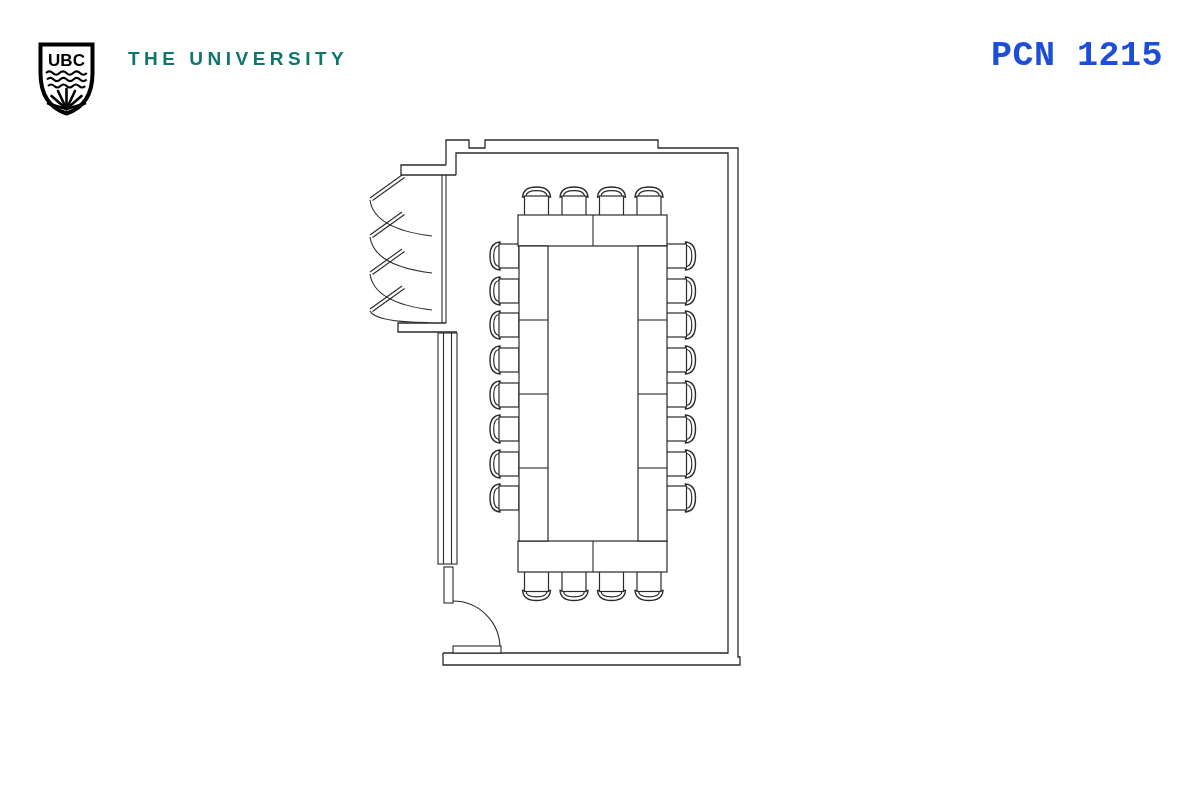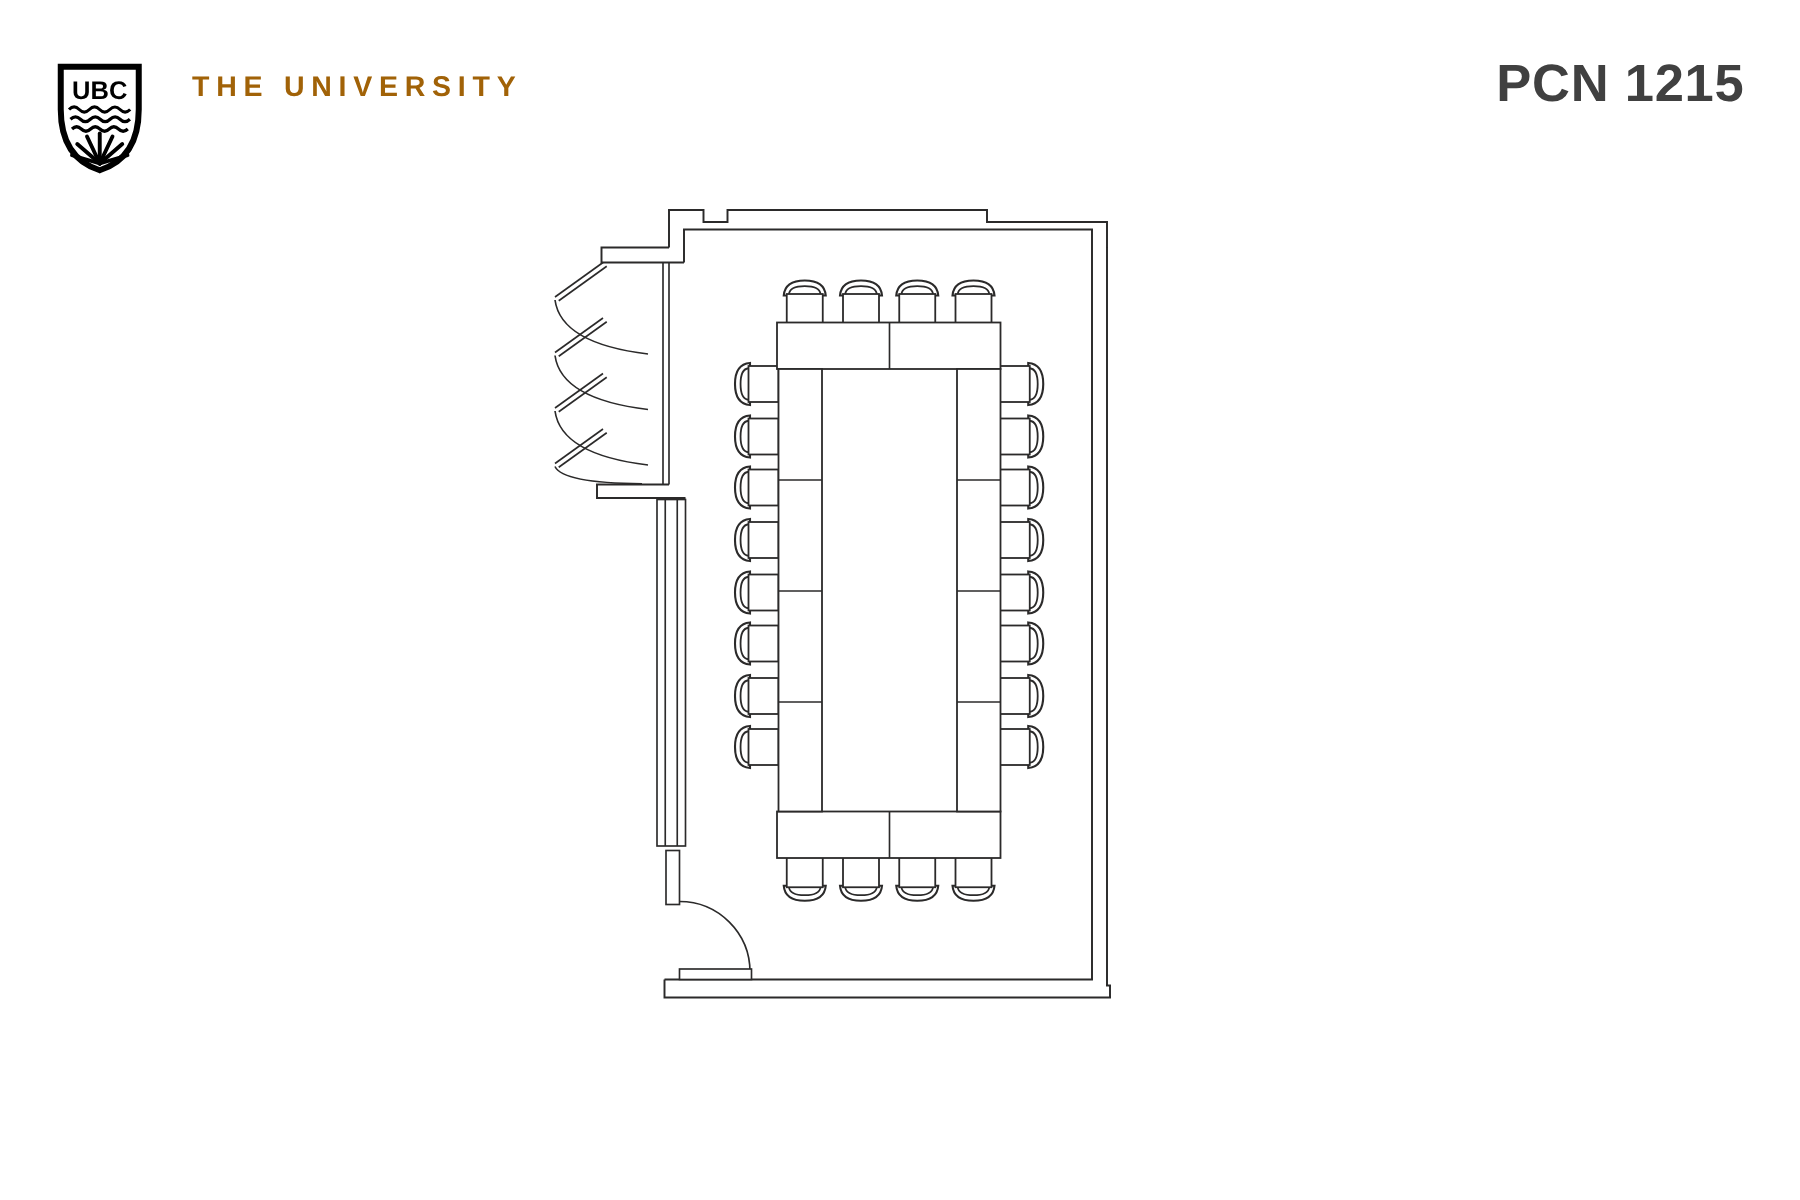--- a/index.html
+++ b/index.html
@@ -2,27 +2,27 @@
 <html><head>
 <meta charset="utf-8">
 <style>
   html,body{margin:0;padding:0;}
   body{
     width:1200px;height:800px;position:relative;background:#ffffff;
     font-family:"Liberation Sans", sans-serif;overflow:hidden;
   }
   .logo{position:absolute;left:38px;top:42px;width:57px;height:74px;}
   .uni-name{
-    position:absolute;left:128px;top:44px;color:#a16207;
+    position:absolute;left:128px;top:44px;color:#0f766e;
     font-size:19px;font-weight:bold;letter-spacing:4.5px;line-height:30px;
     white-space:nowrap;
   }
   .room-label{
-    position:absolute;right:37px;top:36px;color:#404040;
-    font-size:35px;font-weight:bold;letter-spacing:0.5px;white-space:nowrap;
+    position:absolute;right:37px;top:36px;color:#1d4ed8;
+    font-size:35px;font-weight:bold;letter-spacing:0.5px;white-space:nowrap;font-family:Liberation Mono, monospace;
   }
   .plan{position:absolute;left:360px;top:120px;width:400px;height:560px;}
   svg .wall{fill:none;stroke:#2b2a2a;stroke-width:1.3;stroke-linejoin:miter;}
   svg .thin{fill:none;stroke:#2b2a2a;stroke-width:1.1;}
   svg .furn{fill:#ffffff;stroke:#2b2a2a;stroke-width:1.2;}
   svg .furnline{stroke:#2b2a2a;stroke-width:1.1;}
 </style>
 </head>
 <body>
 

